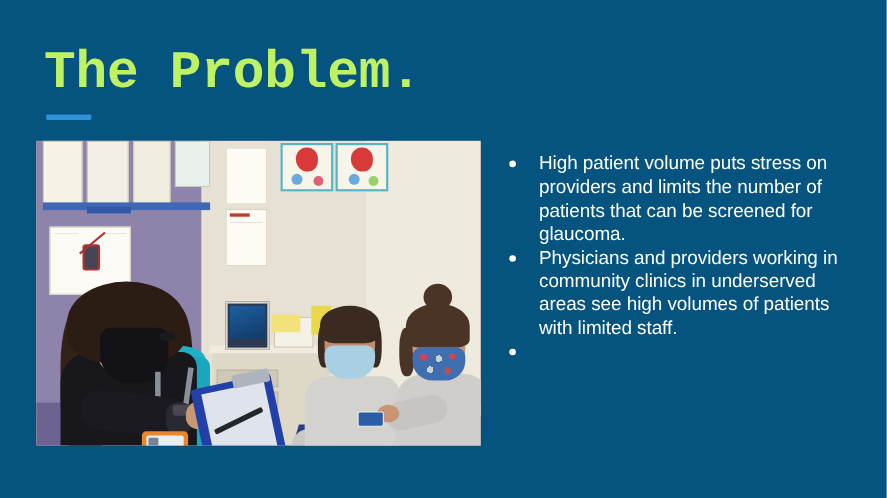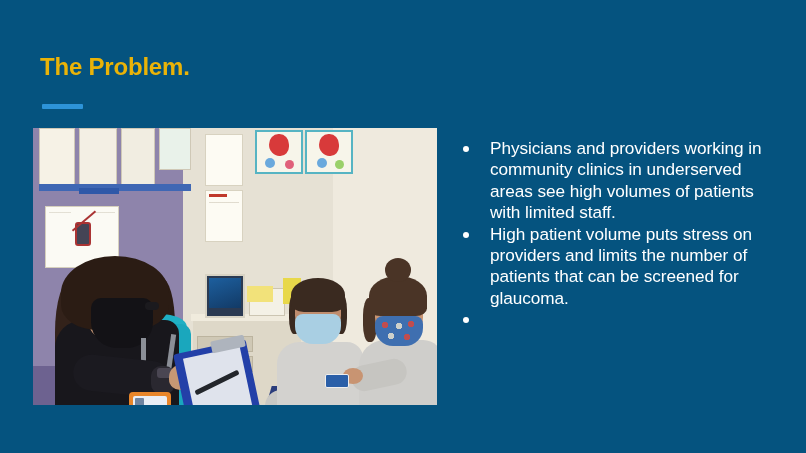--- a/index.html
+++ b/index.html
@@ -11,26 +11,26 @@
   .slide {
     position:relative;
     width:806px; height:453px;
     background:#05537f;
   }
 
   
   .title {
     position:absolute;
     left:40px; top:46px;
-    font-family:Liberation Sans, sans-serif;
+    font-family:Liberation Mono, monospace;
     font-weight:bold;
-    font-size:24px;
+    font-size:48px;
     line-height:42px;
     letter-spacing:-0.2px;
-    color:#eab308;
+    color:#bef264;
     white-space:nowrap;
   }
   .title-rule {
     position:absolute;
     left:42px; top:104px;
     width:41px; height:5px;
     background:#2d93d8;
     border-radius:1px;
   }
 
@@ -348,24 +348,24 @@
 
     <div class="ph-layer cb-board"></div>
     <div class="ph-layer cb-paper"></div>
     <div class="ph-layer cb-clip"></div>
     <div class="ph-layer cb-pen"></div>
   </div>
 
   <div class="bullets">
     <div class="bullet">
       <span class="dot"></span>
-      <span>Physicians and providers working in community clinics in underserved areas see high volumes of patients with limited staff.</span>
+      <span>High patient volume puts stress on providers and limits the number of patients that can be screened for glaucoma.</span>
     </div>
     <div class="bullet">
       <span class="dot"></span>
-      <span>High patient volume puts stress on providers and limits the number of patients that can be screened for glaucoma.</span>
+      <span>Physicians and providers working in community clinics in underserved areas see high volumes of patients with limited staff.</span>
     </div>
     <div class="bullet">
       <span class="dot"></span>
     </div>
   </div>
 
 </div>
 
 </body></html>

